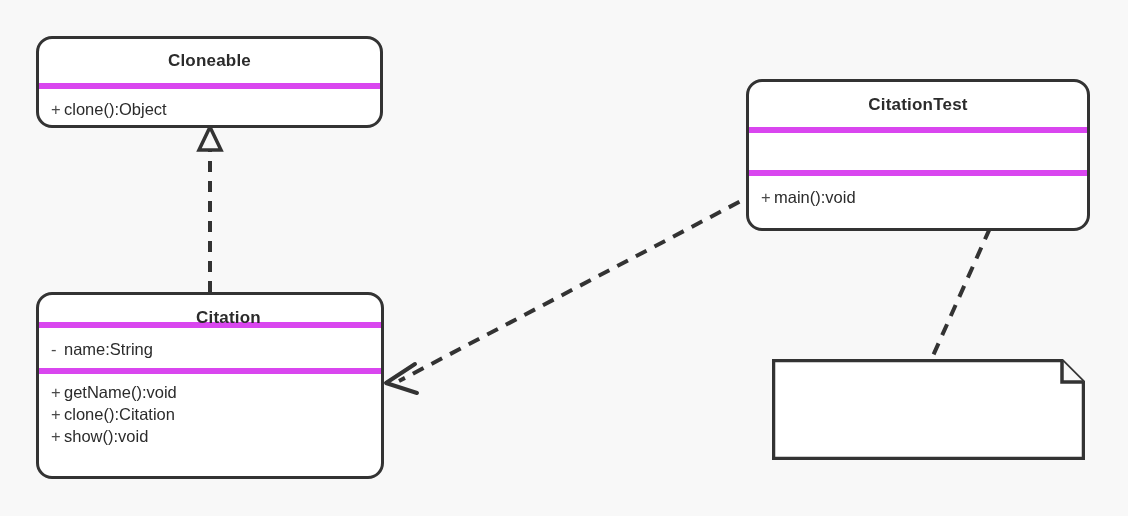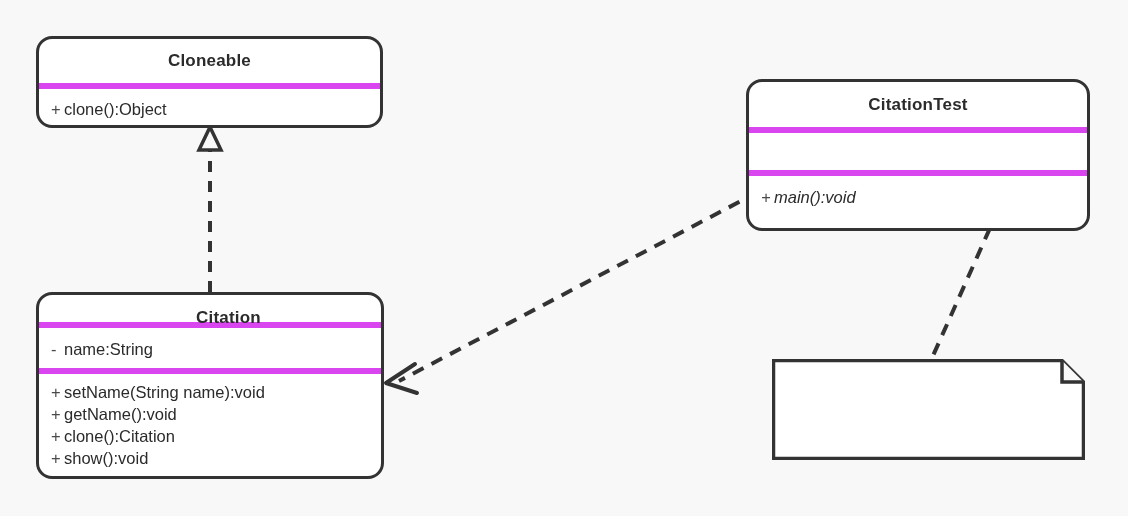--- a/index.html
+++ b/index.html
@@ -72,21 +72,21 @@
   }
   #cls-citation .uml-title { line-height: 45px; height: 27px; margin-left: 37px; }
   #cls-citation .comp-attrs { height: 46px; padding-top: 10px; }
   #cls-citation .comp-ops { height: 93px; padding-top: 7px; }
   
   #cls-citationtest {
     left: 746px; top: 56px; width: 344px; height: 152px; margin-top: 23px;
   }
   #cls-citationtest .uml-title { line-height: 45px; height: 45px; }
   #cls-citationtest .comp-attrs { height: 43px; }
-  #cls-citationtest .comp-ops { height: 46px; padding-top: 10px; font-style: italic; }
+  #cls-citationtest .comp-ops { height: 46px; padding-top: 10px; }
   
   #note-code {
     position: absolute;
     left: 772px; top: 359px; width: 313px; height: 101px;
     box-sizing: border-box;
   }
   #note-code .note-text {
     position: absolute;
     left: 0; top: 16px;
     width: 100%;
@@ -133,23 +133,20 @@
 
   <div class="uml-class" id="cls-citation">
     <div class="uml-title">Citation</div>
     <div class="uml-compartment comp-attrs">
       <div class="uml-member">
         <span class="vis">-</span><span>name:String</span>
       </div>
     </div>
     <div class="uml-compartment comp-ops">
       <div class="uml-member">
-        <span class="vis">+</span><span>setName(String name):void</span>
-      </div>
-      <div class="uml-member">
         <span class="vis">+</span><span>getName():void</span>
       </div>
       <div class="uml-member">
         <span class="vis">+</span><span>clone():Citation</span>
       </div>
       <div class="uml-member">
         <span class="vis">+</span><span>show():void</span>
       </div>
     </div>
   </div>

